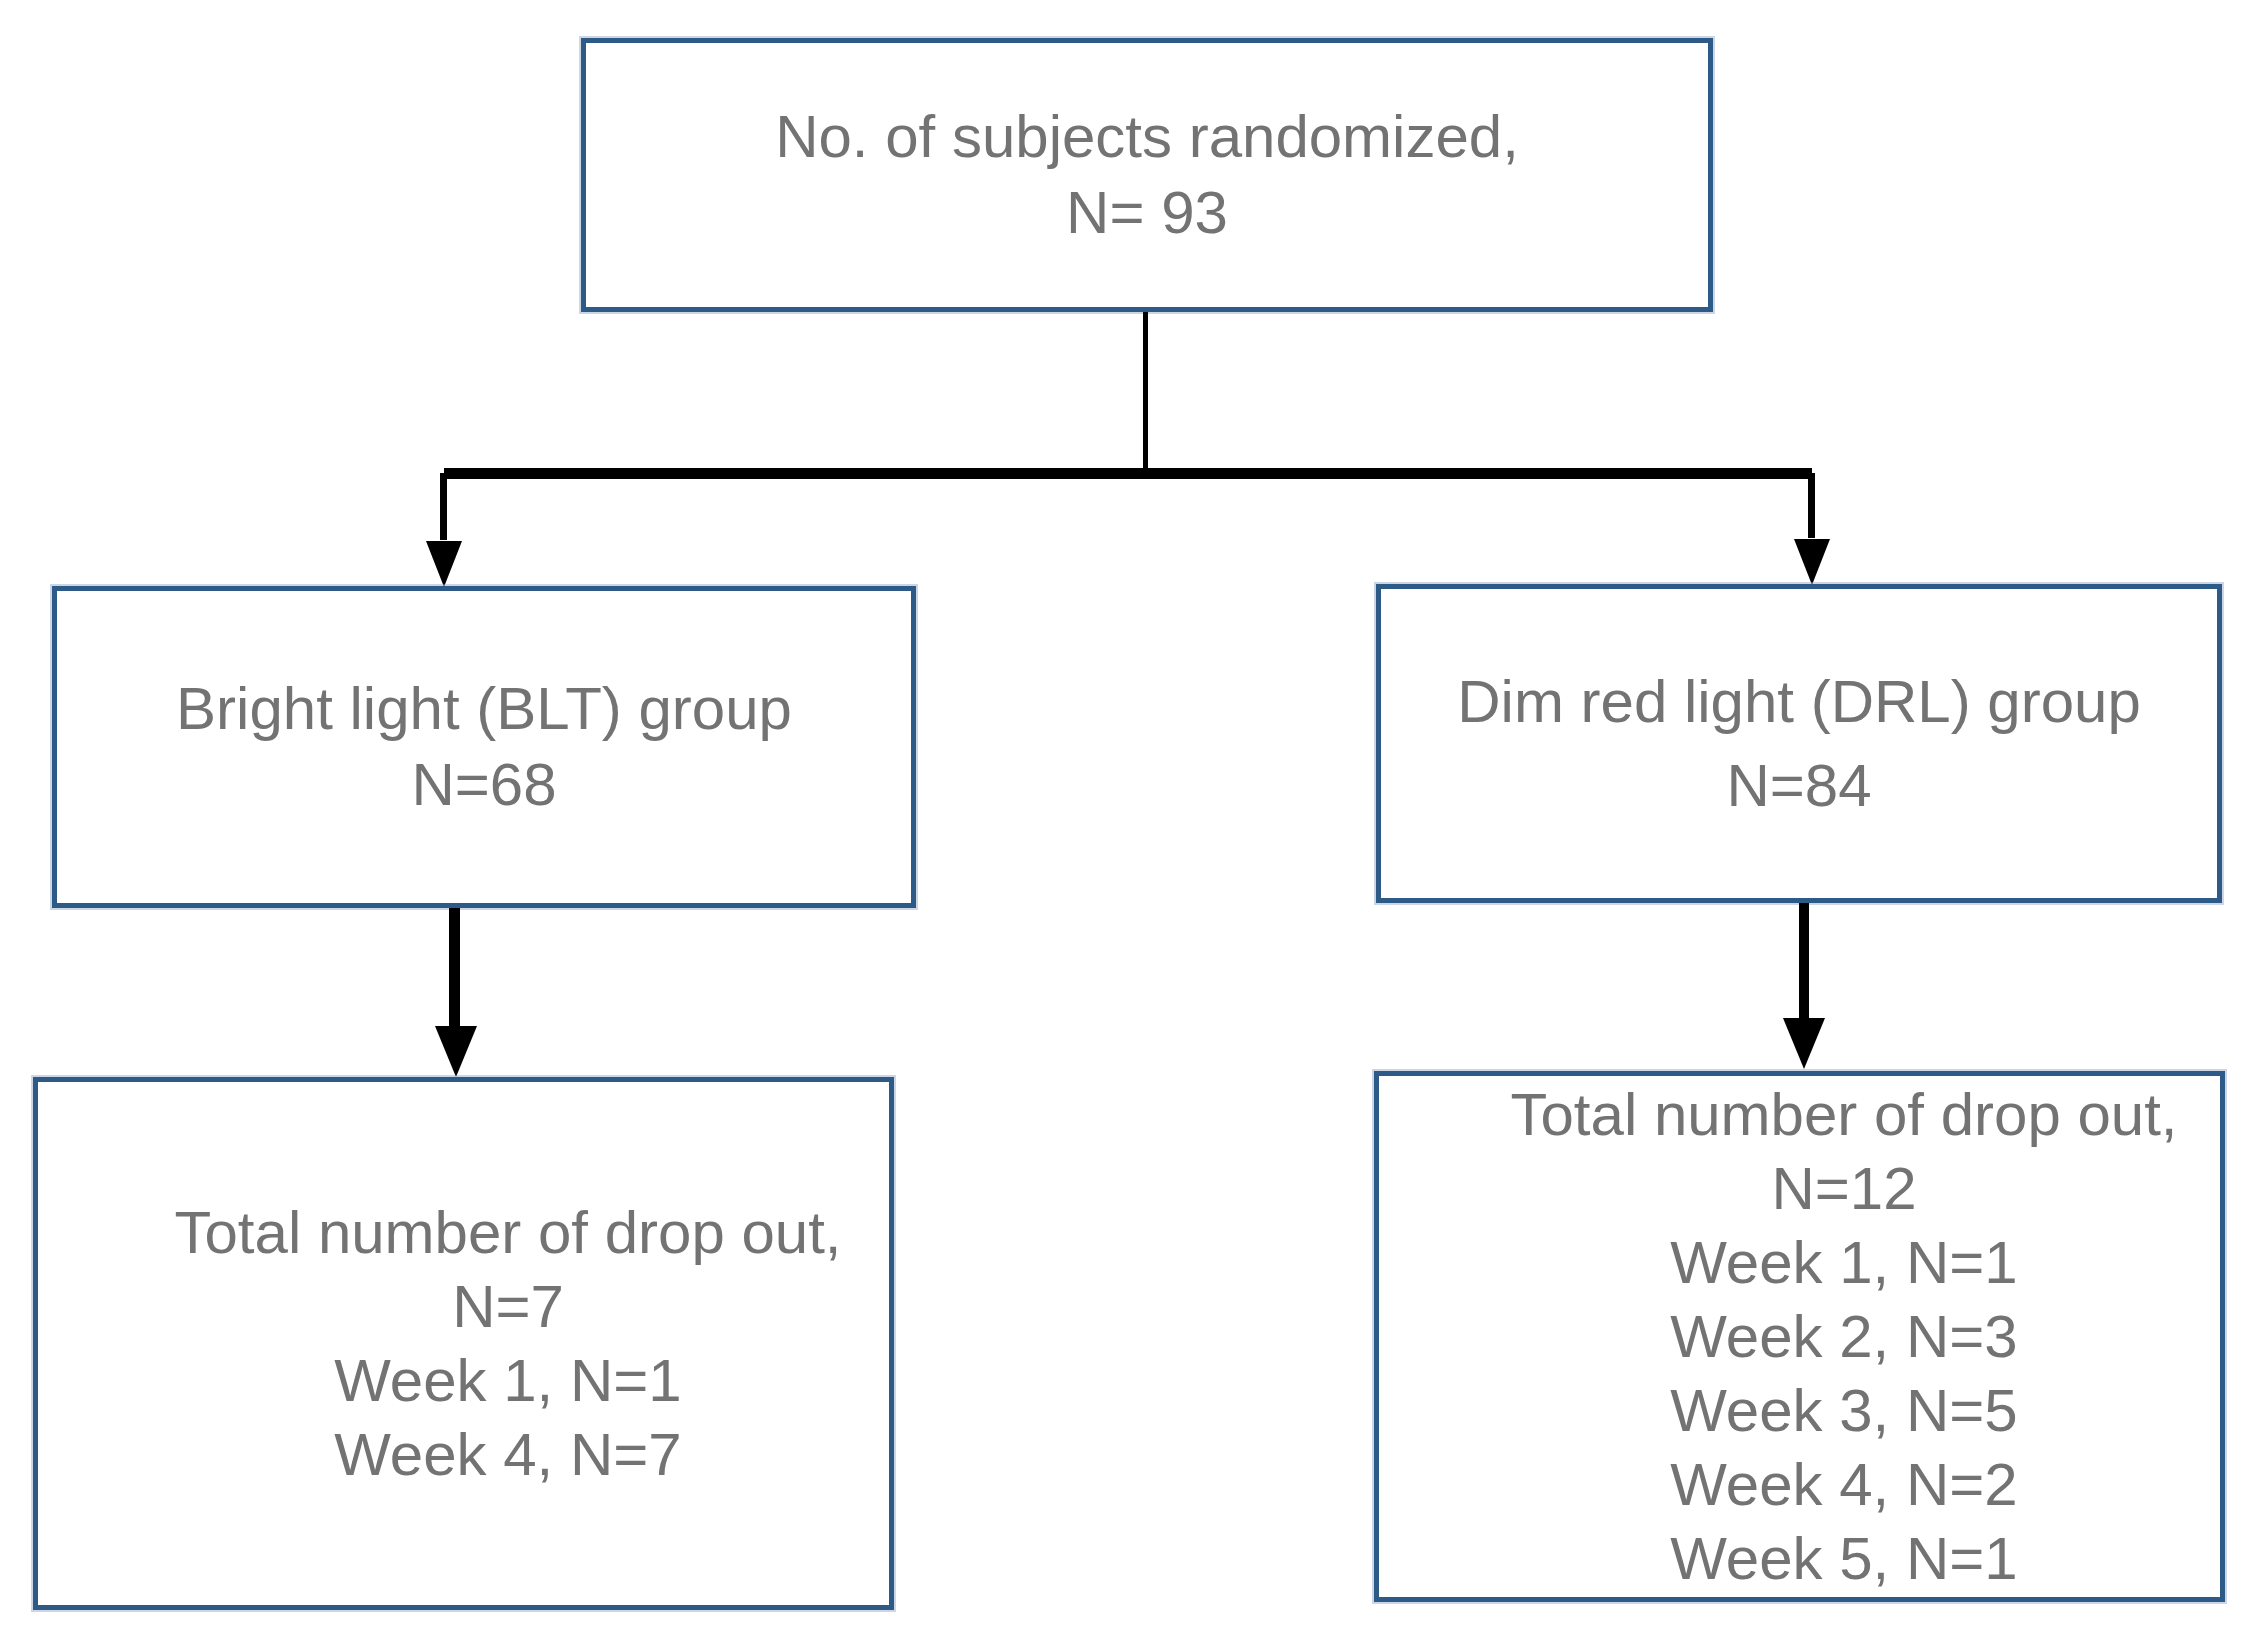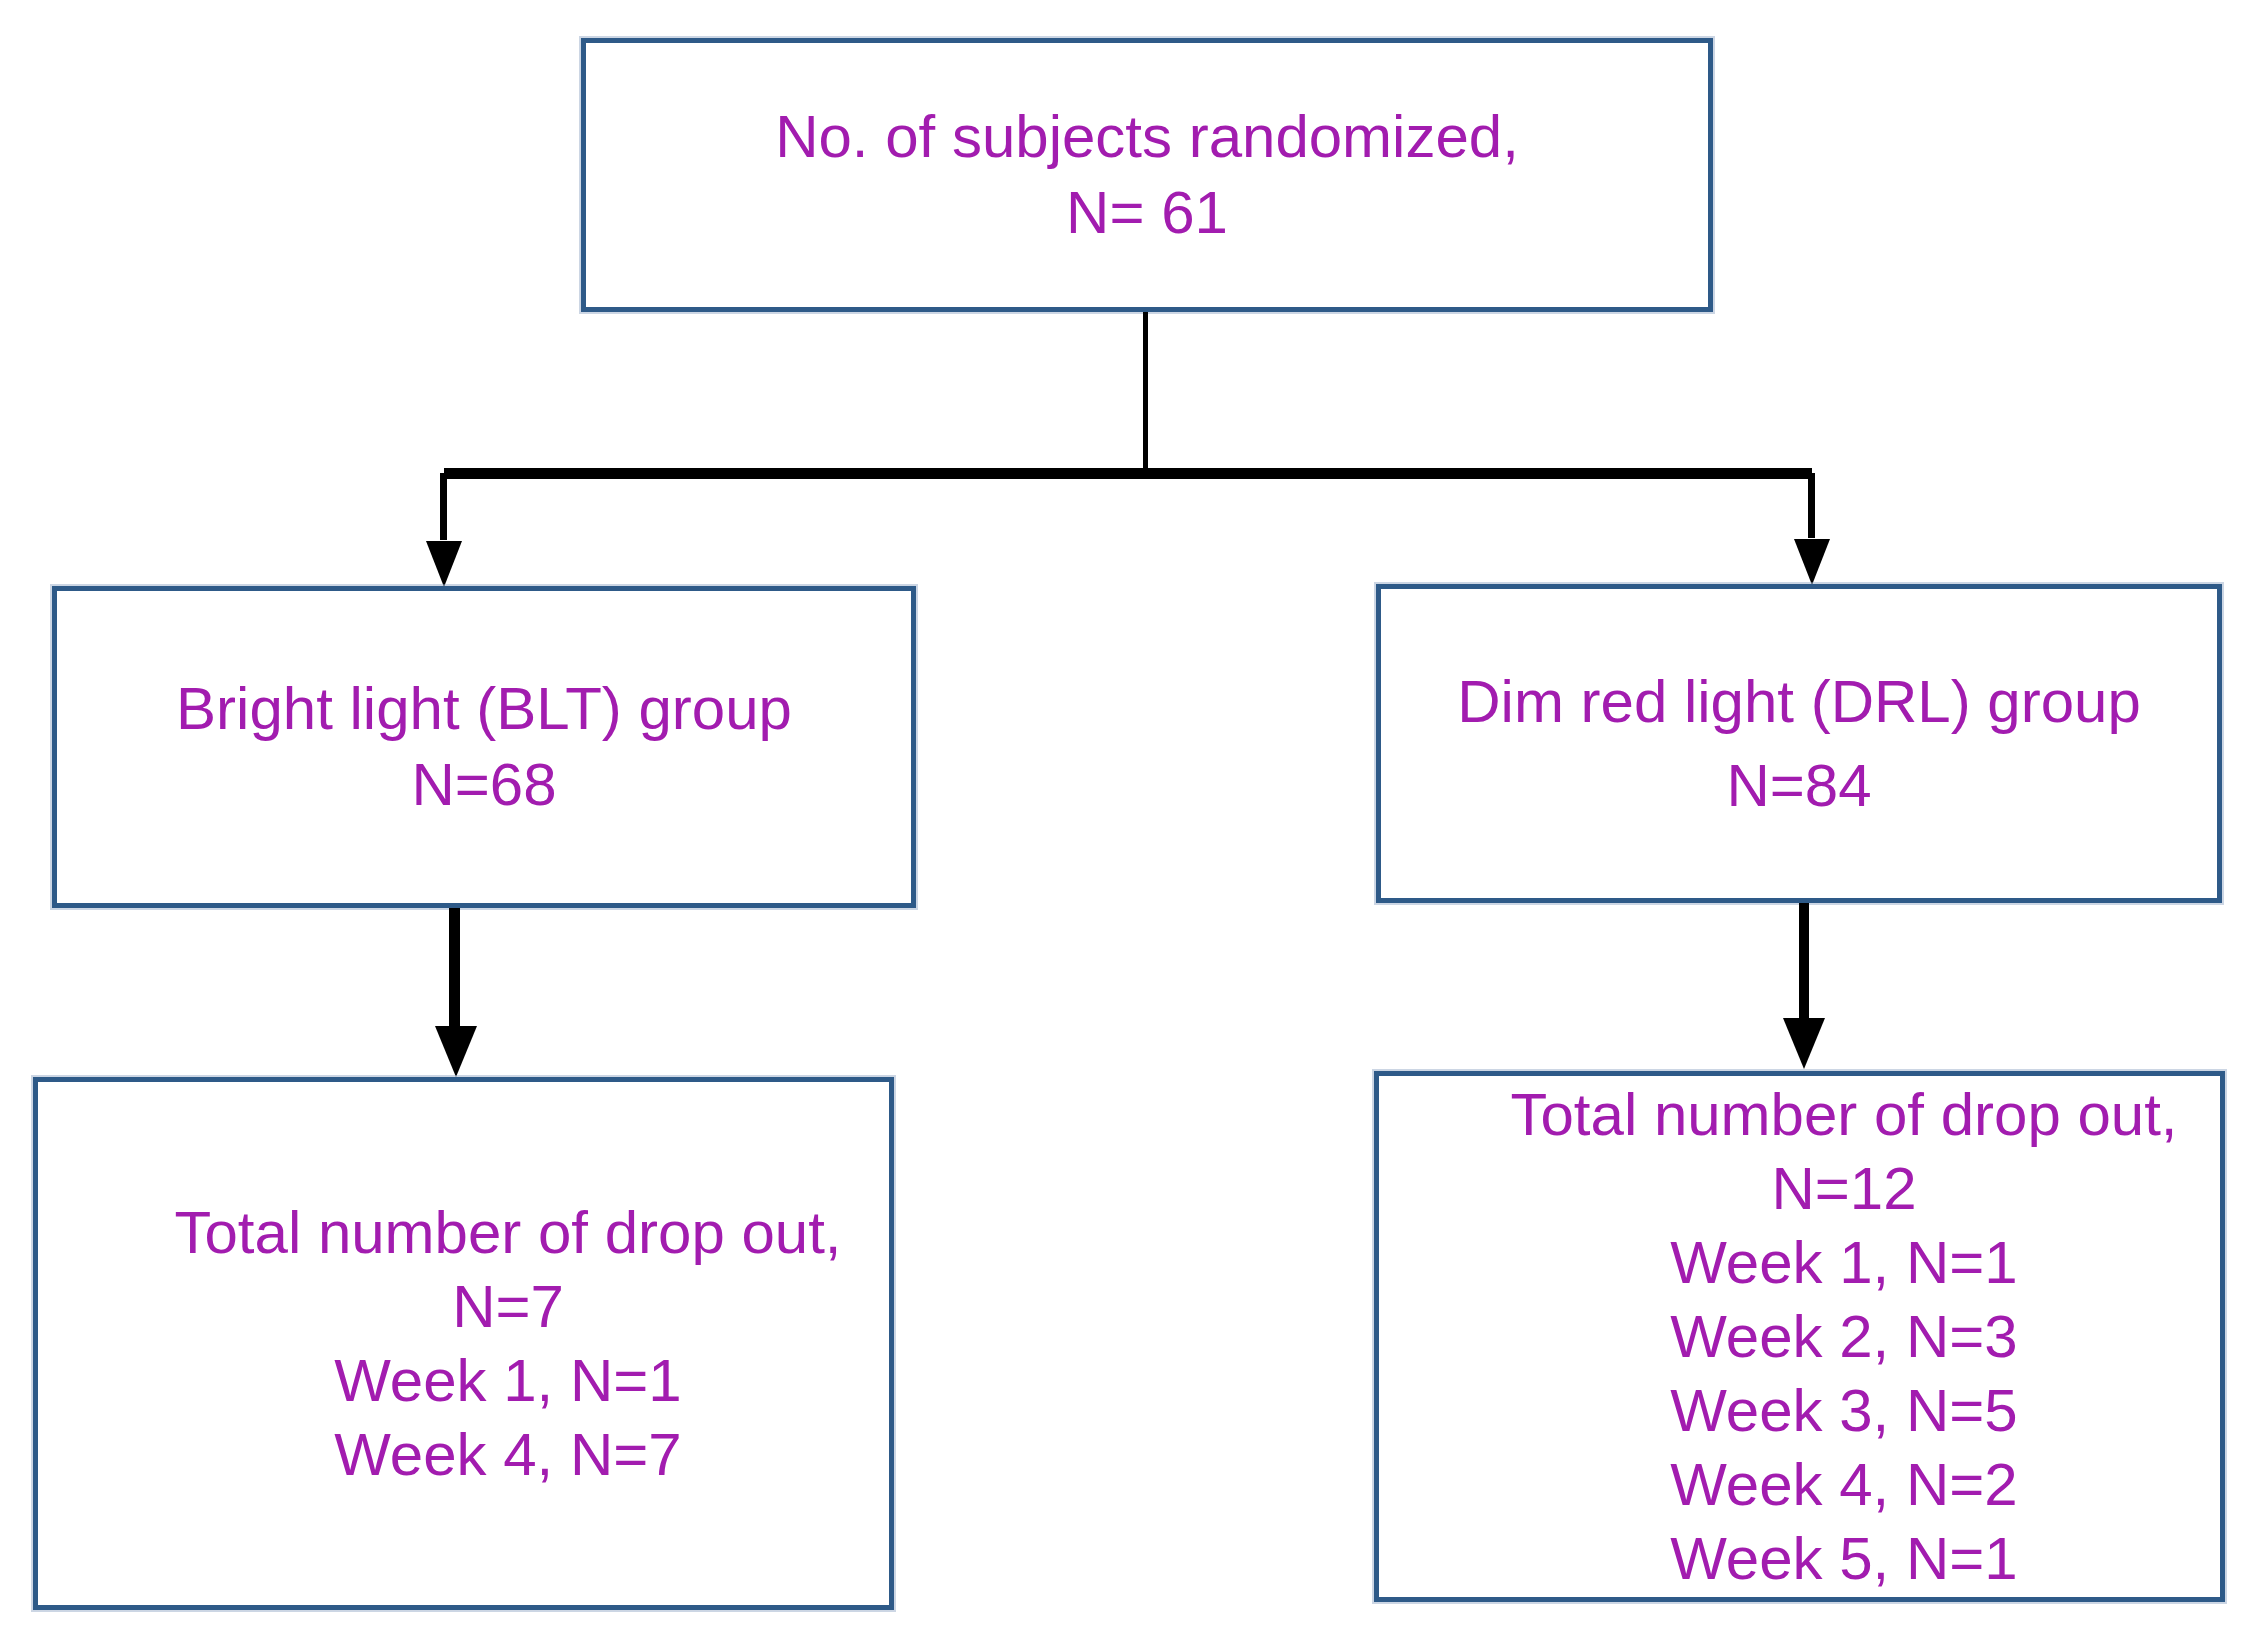--- a/index.html
+++ b/index.html
@@ -2,21 +2,21 @@
 <html><head>
 <meta charset="utf-8">
 <style>
   html, body { margin: 0; padding: 0; background: #ffffff; }
   .canvas {
     position: relative;
     width: 2260px;
     height: 1634px;
     background: #ffffff;
     font-family: "Liberation Sans", sans-serif;
-    color: #a21caf;
+    color: #737373;
     overflow: hidden;
   }
   .box {
     position: absolute;
     box-sizing: border-box;
     border: 5px solid #2e5a88;
     box-shadow: 0 0 0 2px rgba(142, 164, 196, 0.45);
     background: #ffffff;
     display: flex;
     flex-direction: column;
@@ -63,21 +63,21 @@
   .head-arrow-left  { left: 435px;  top: 1026px; }
   .head-arrow-right { left: 1783px; top: 1018px; }
 </style>
 </head>
 <body>
 
 <div class="canvas">
 
   <div class="box box-randomized">
     <div class="line">No. of subjects randomized,</div>
-    <div class="line">N= 61</div>
+    <div class="line">N= 93</div>
   </div>
 
   <div class="conn conn-stem"></div>
 
   <div class="conn conn-bar"></div>
 
   <div class="conn conn-drop-left"></div>
   <div class="head head-small head-drop-left"></div>
 
   <div class="conn conn-drop-right"></div>

